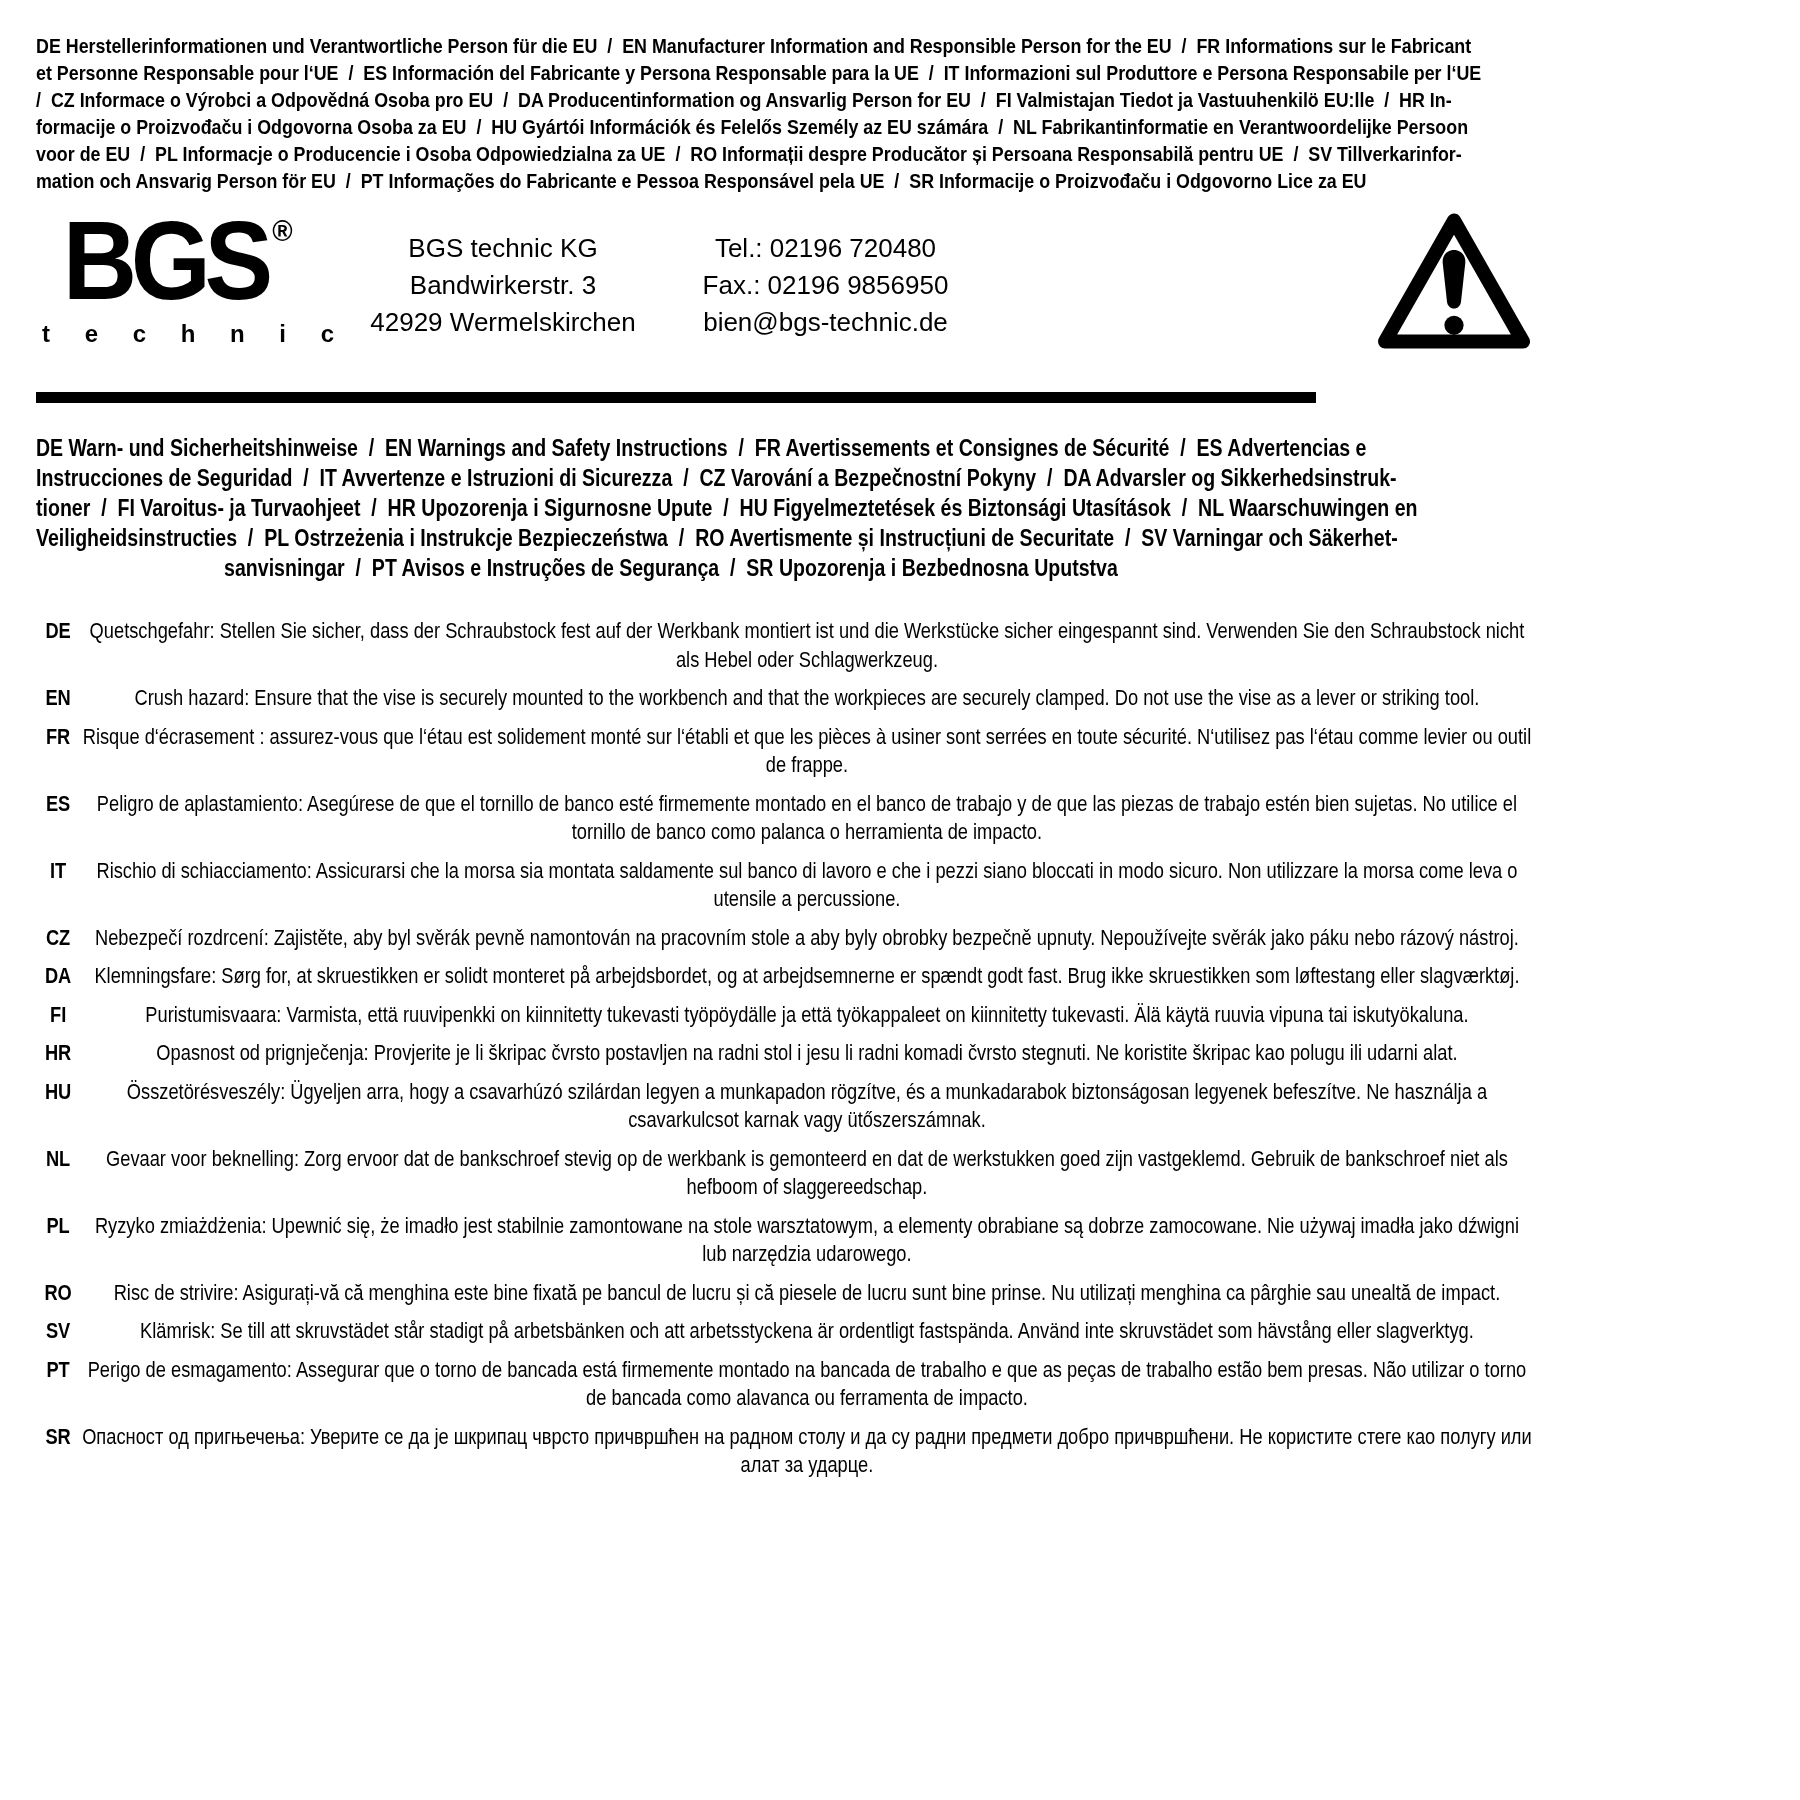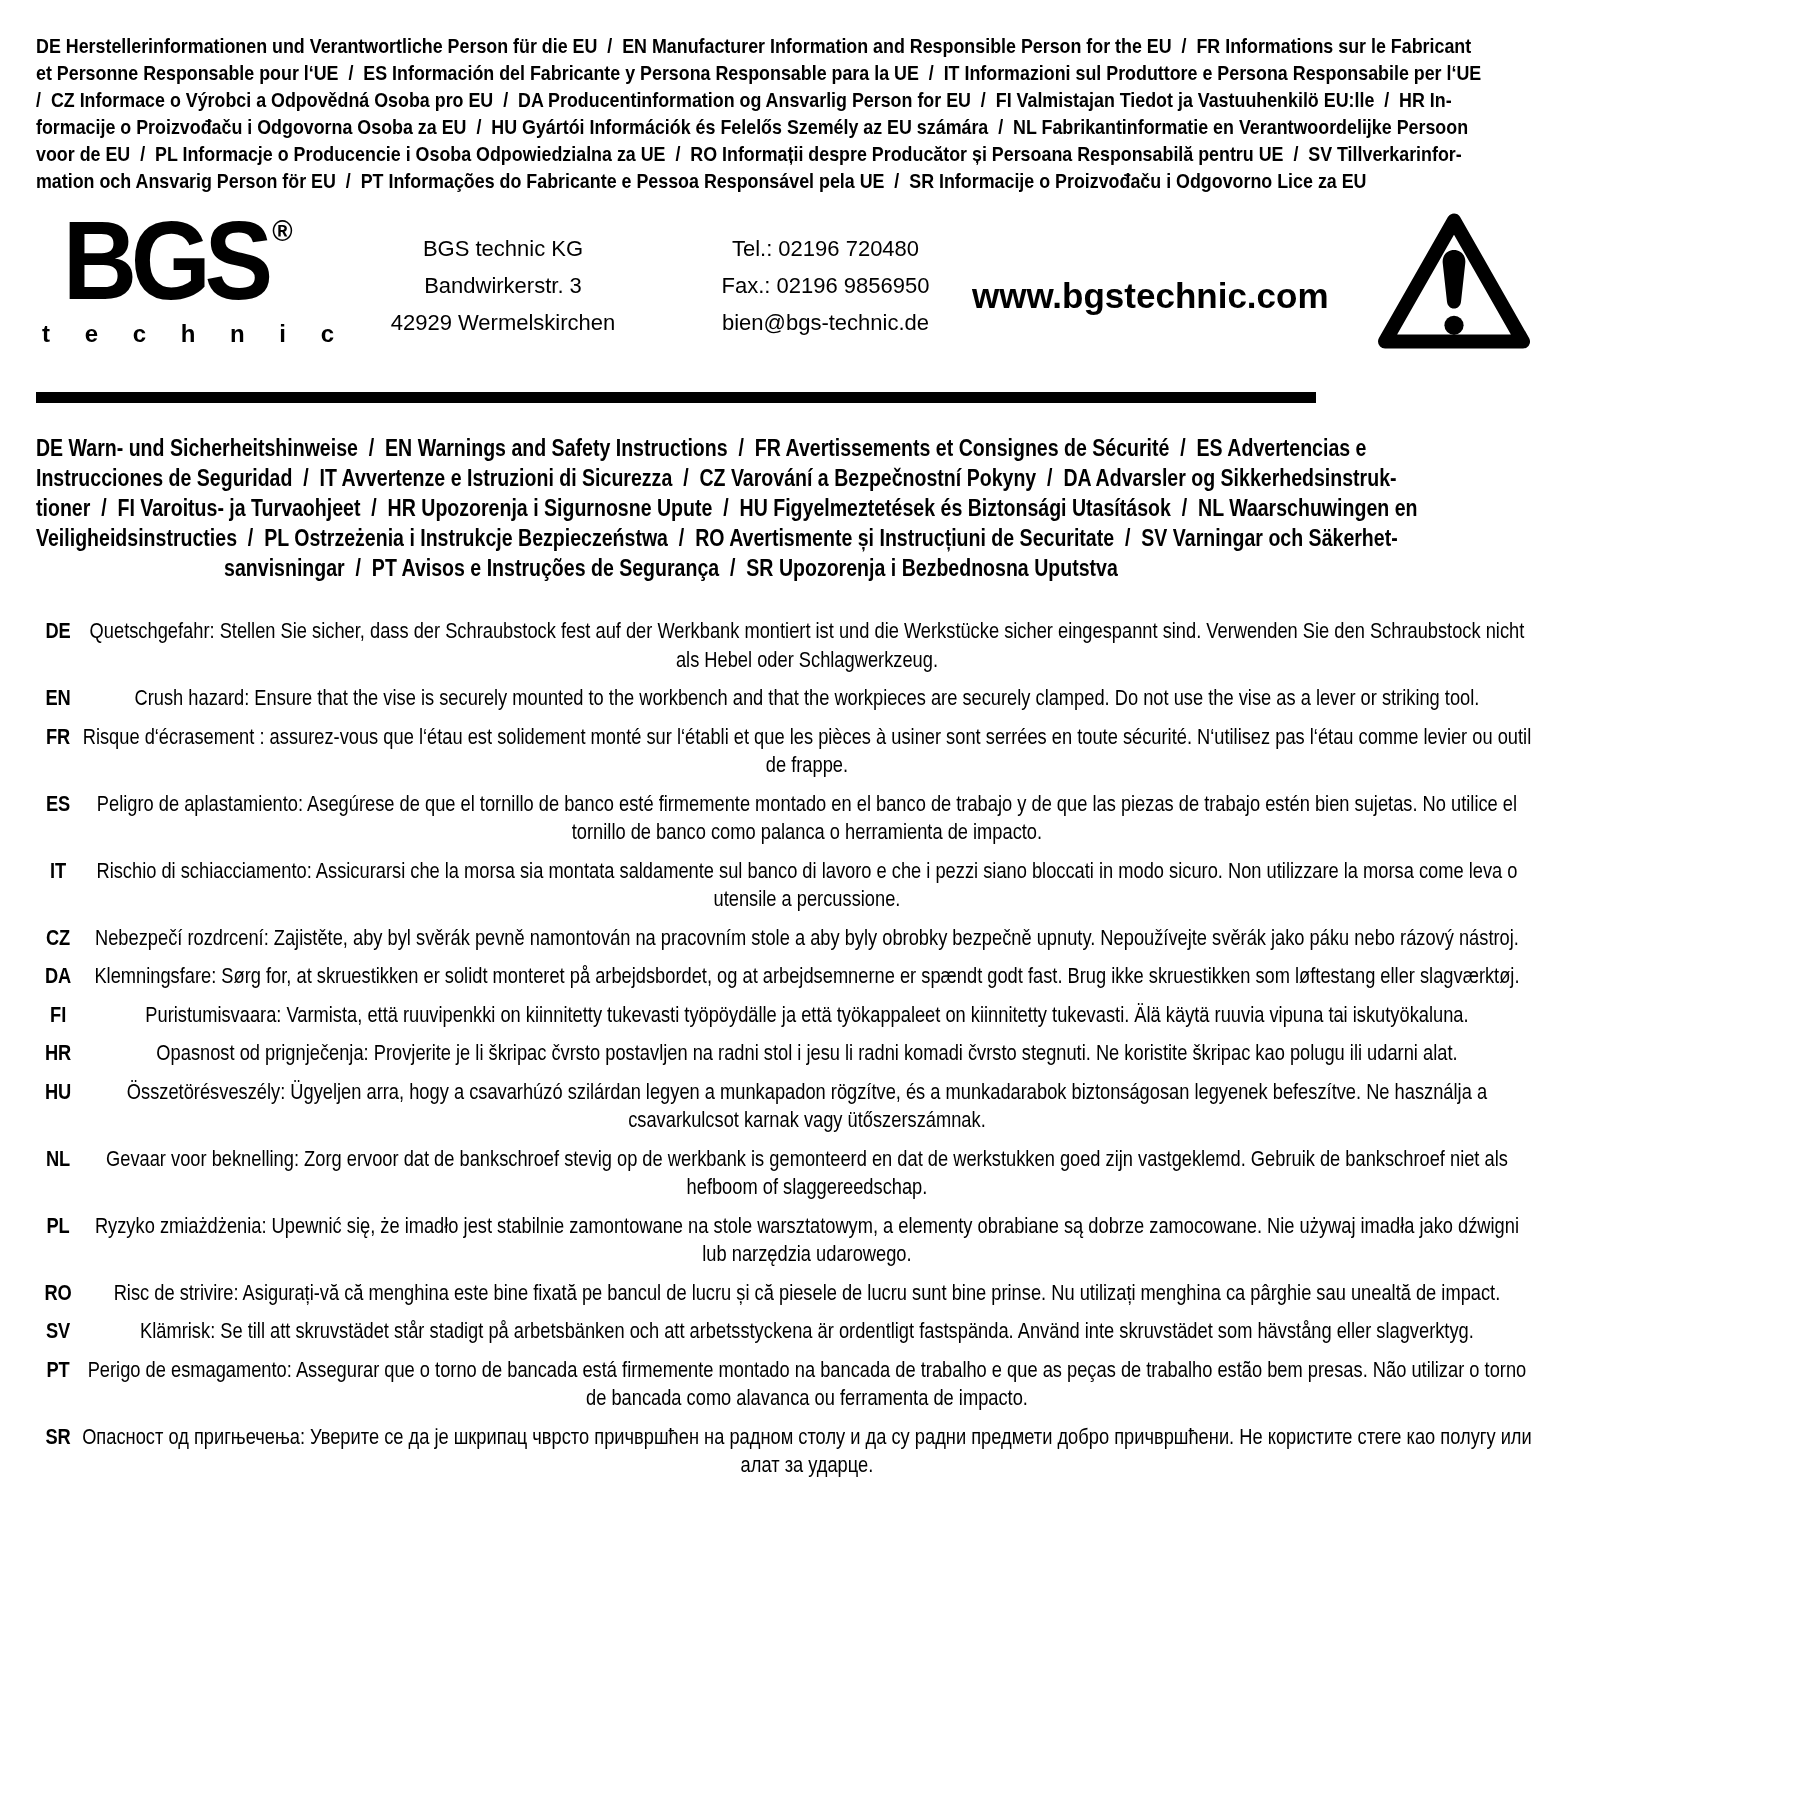--- a/index.html
+++ b/index.html
@@ -22,21 +22,21 @@
 
   
   .company{display:flex;align-items:flex-start;margin-top:20px;width:1494px;height:152px;}
   .logo{width:308px;}
   .logo-bgs{
     font-size:112px;font-weight:bold;letter-spacing:-7px;line-height:0.84;
     transform:scaleX(0.92);transform-origin:0 0;white-space:nowrap;
   }
   .logo-reg{font-size:30px;letter-spacing:0;vertical-align:58px;margin-left:6px;}
   .logo-technic{font-size:24px;font-weight:bold;letter-spacing:14px;margin-top:12px;padding-left:6px;white-space:nowrap;}
-  .addr,.contact{font-size:22px;line-height:37px;margin-top:16px;}
+  .addr,.contact{font-size:26px;line-height:37px;margin-top:16px;}
   .addr{width:318px;}
   .contact{width:293px;margin-left:17px;}
   .website{font-size:35px;font-weight:bold;margin-top:62px;white-space:nowrap;}
   .triangle{margin-left:auto;margin-top:-4px;}
 
   .rule{margin-top:26px;width:1280px;height:11px;background:#000;}
 
   
   .warnings{
     margin-top:34px;width:1762px;font-size:21.5px;line-height:28.5px;
@@ -74,21 +74,20 @@
     <div class="addr">
       <div>BGS technic KG</div>
       <div>Bandwirkerstr. 3</div>
       <div>42929 Wermelskirchen</div>
     </div>
     <div class="contact">
       <div>Tel.: 02196 720480</div>
       <div>Fax.: 02196 9856950</div>
       <div>bien@bgs-technic.de</div>
     </div>
-    <div class="website">www.bgstechnic.com</div>
     <div class="triangle">
       <svg width="152" height="142" viewBox="0 0 108 100" aria-hidden="true">
         <path d="M54 7 L103 93 L5 93 Z" fill="none" stroke="#000" stroke-width="10" stroke-linejoin="round"></path>
         <path d="M54 28 c-5.2 0 -8.6 4.2 -8 9.4 l3 27.2 c0.3 3 2.3 5 5 5 s4.7 -2 5 -5 l3 -27.2 c0.6 -5.2 -2.8 -9.4 -8 -9.4 z" fill="#000"></path>
         <circle cx="54" cy="81.5" r="6.8" fill="#000"></circle>
       </svg>
     </div>
   </div>
 
   <div class="rule"></div>

